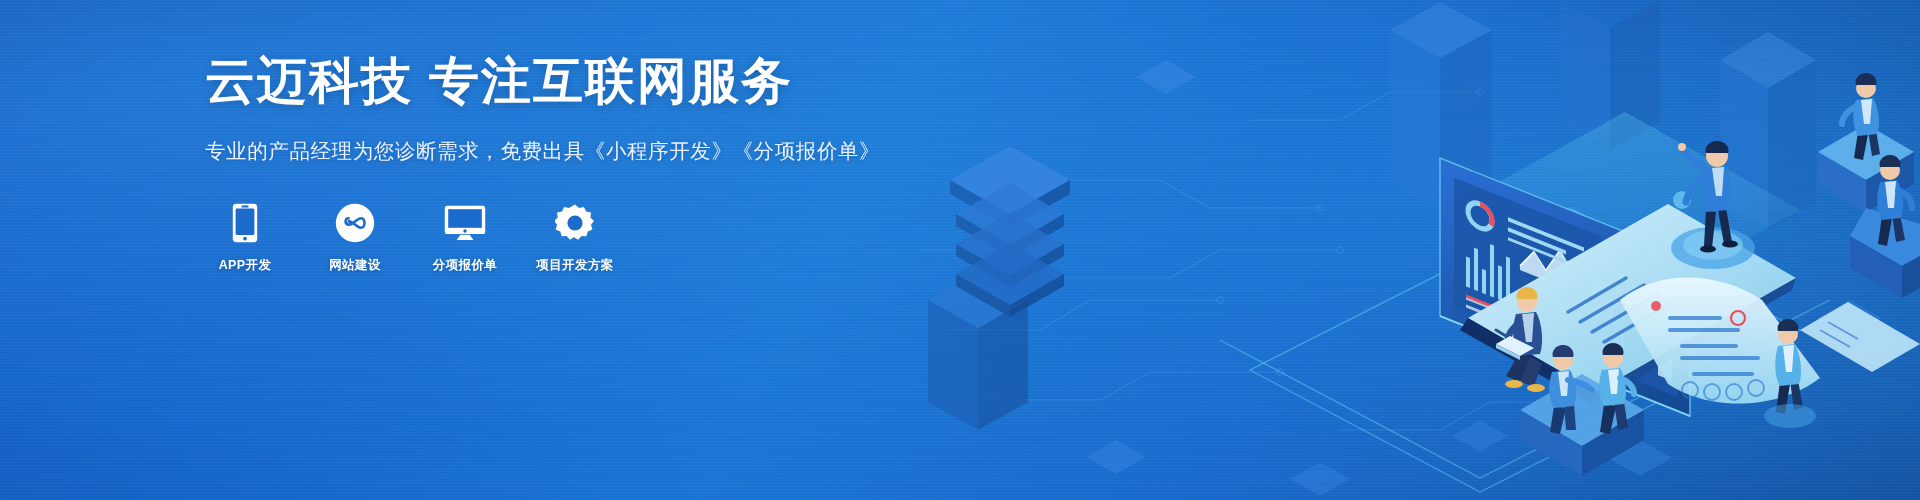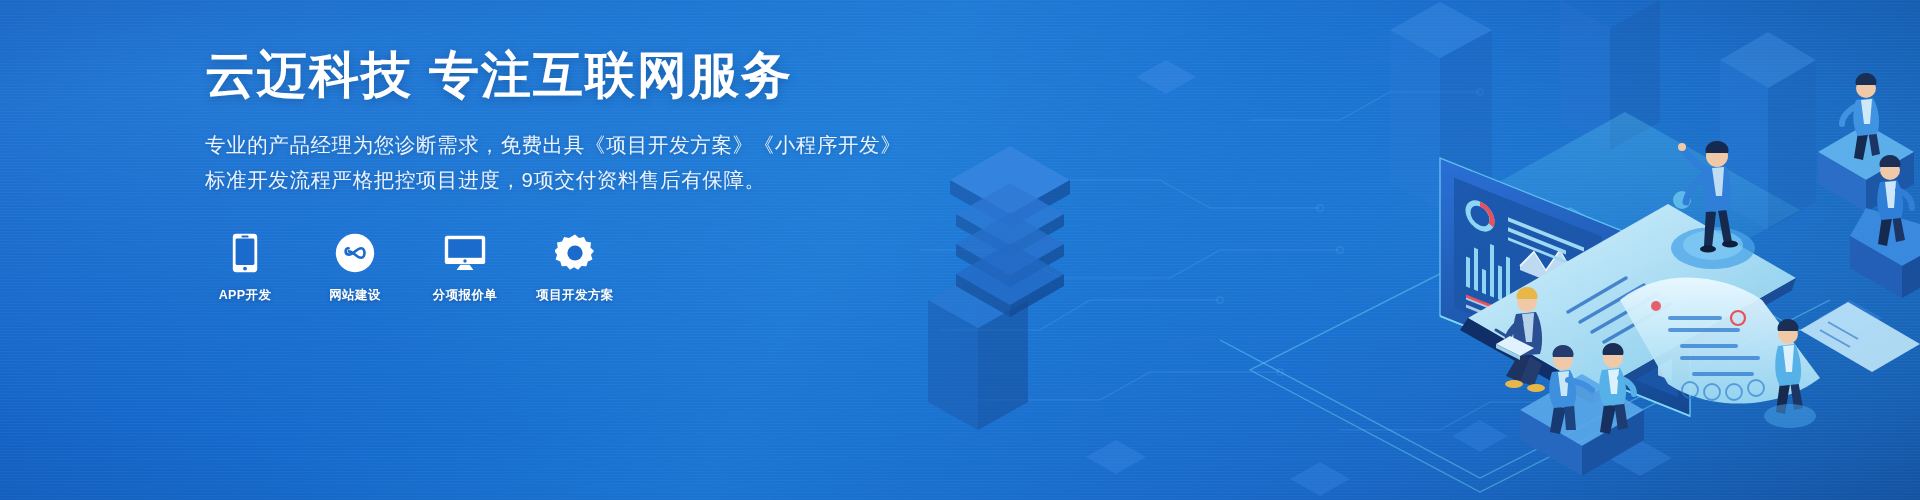--- a/index.html
+++ b/index.html
@@ -34,21 +34,21 @@
   }
   .vig {
     position:absolute; inset:0;
     background:radial-gradient(130% 110% at 50% 50%, rgba(0,0,0,0) 45%, rgba(6,40,92,0.33) 100%);
     pointer-events:none;
   }
 
   
   .content {
     position:absolute;
-    left:205px; top:46px;
+    left:205px; top:52px;
     width:700px;
     z-index:8;
   }
   .headline {
     color:#ffffff;
     font-size:50px;
     font-weight:bold;
     letter-spacing:2px;
     line-height:1.18;
     white-space:nowrap;
@@ -439,22 +439,21 @@
         <ellipse cx="870" cy="416" rx="26" ry="12" fill="#4aa3e8" opacity="0.5"></ellipse>
       </g>
     </svg>
   </div>
 
   <div class="content">
 
     <div class="headline">云迈科技 专注互联网服务</div>
 
     <div class="sub">
-      <div>专业的产品经理为您诊断需求，免费出具《项目开发方案》《小程序开发》</div>
-      <div>标准开发流程严格把控项目进度，9项交付资料售后有保障。</div>
+      <div>专业的产品经理为您诊断需求，免费出具《小程序开发》《分项报价单》</div>
     </div>
 
     <div class="services">
 
       <div class="svc">
         <span class="glyph">
           <svg width="26" height="40" viewBox="0 0 26 40">
             <rect x="0.8" y="0.8" width="24.4" height="38.4" rx="3.4" fill="#fff"></rect>
             <rect x="3.6" y="5.6" width="18.8" height="26.4" rx="1.4" fill="#1a6bcb"></rect>
             <rect x="9.4" y="2.6" width="7.2" height="1.8" rx="0.9" fill="#1a6bcb"></rect>

